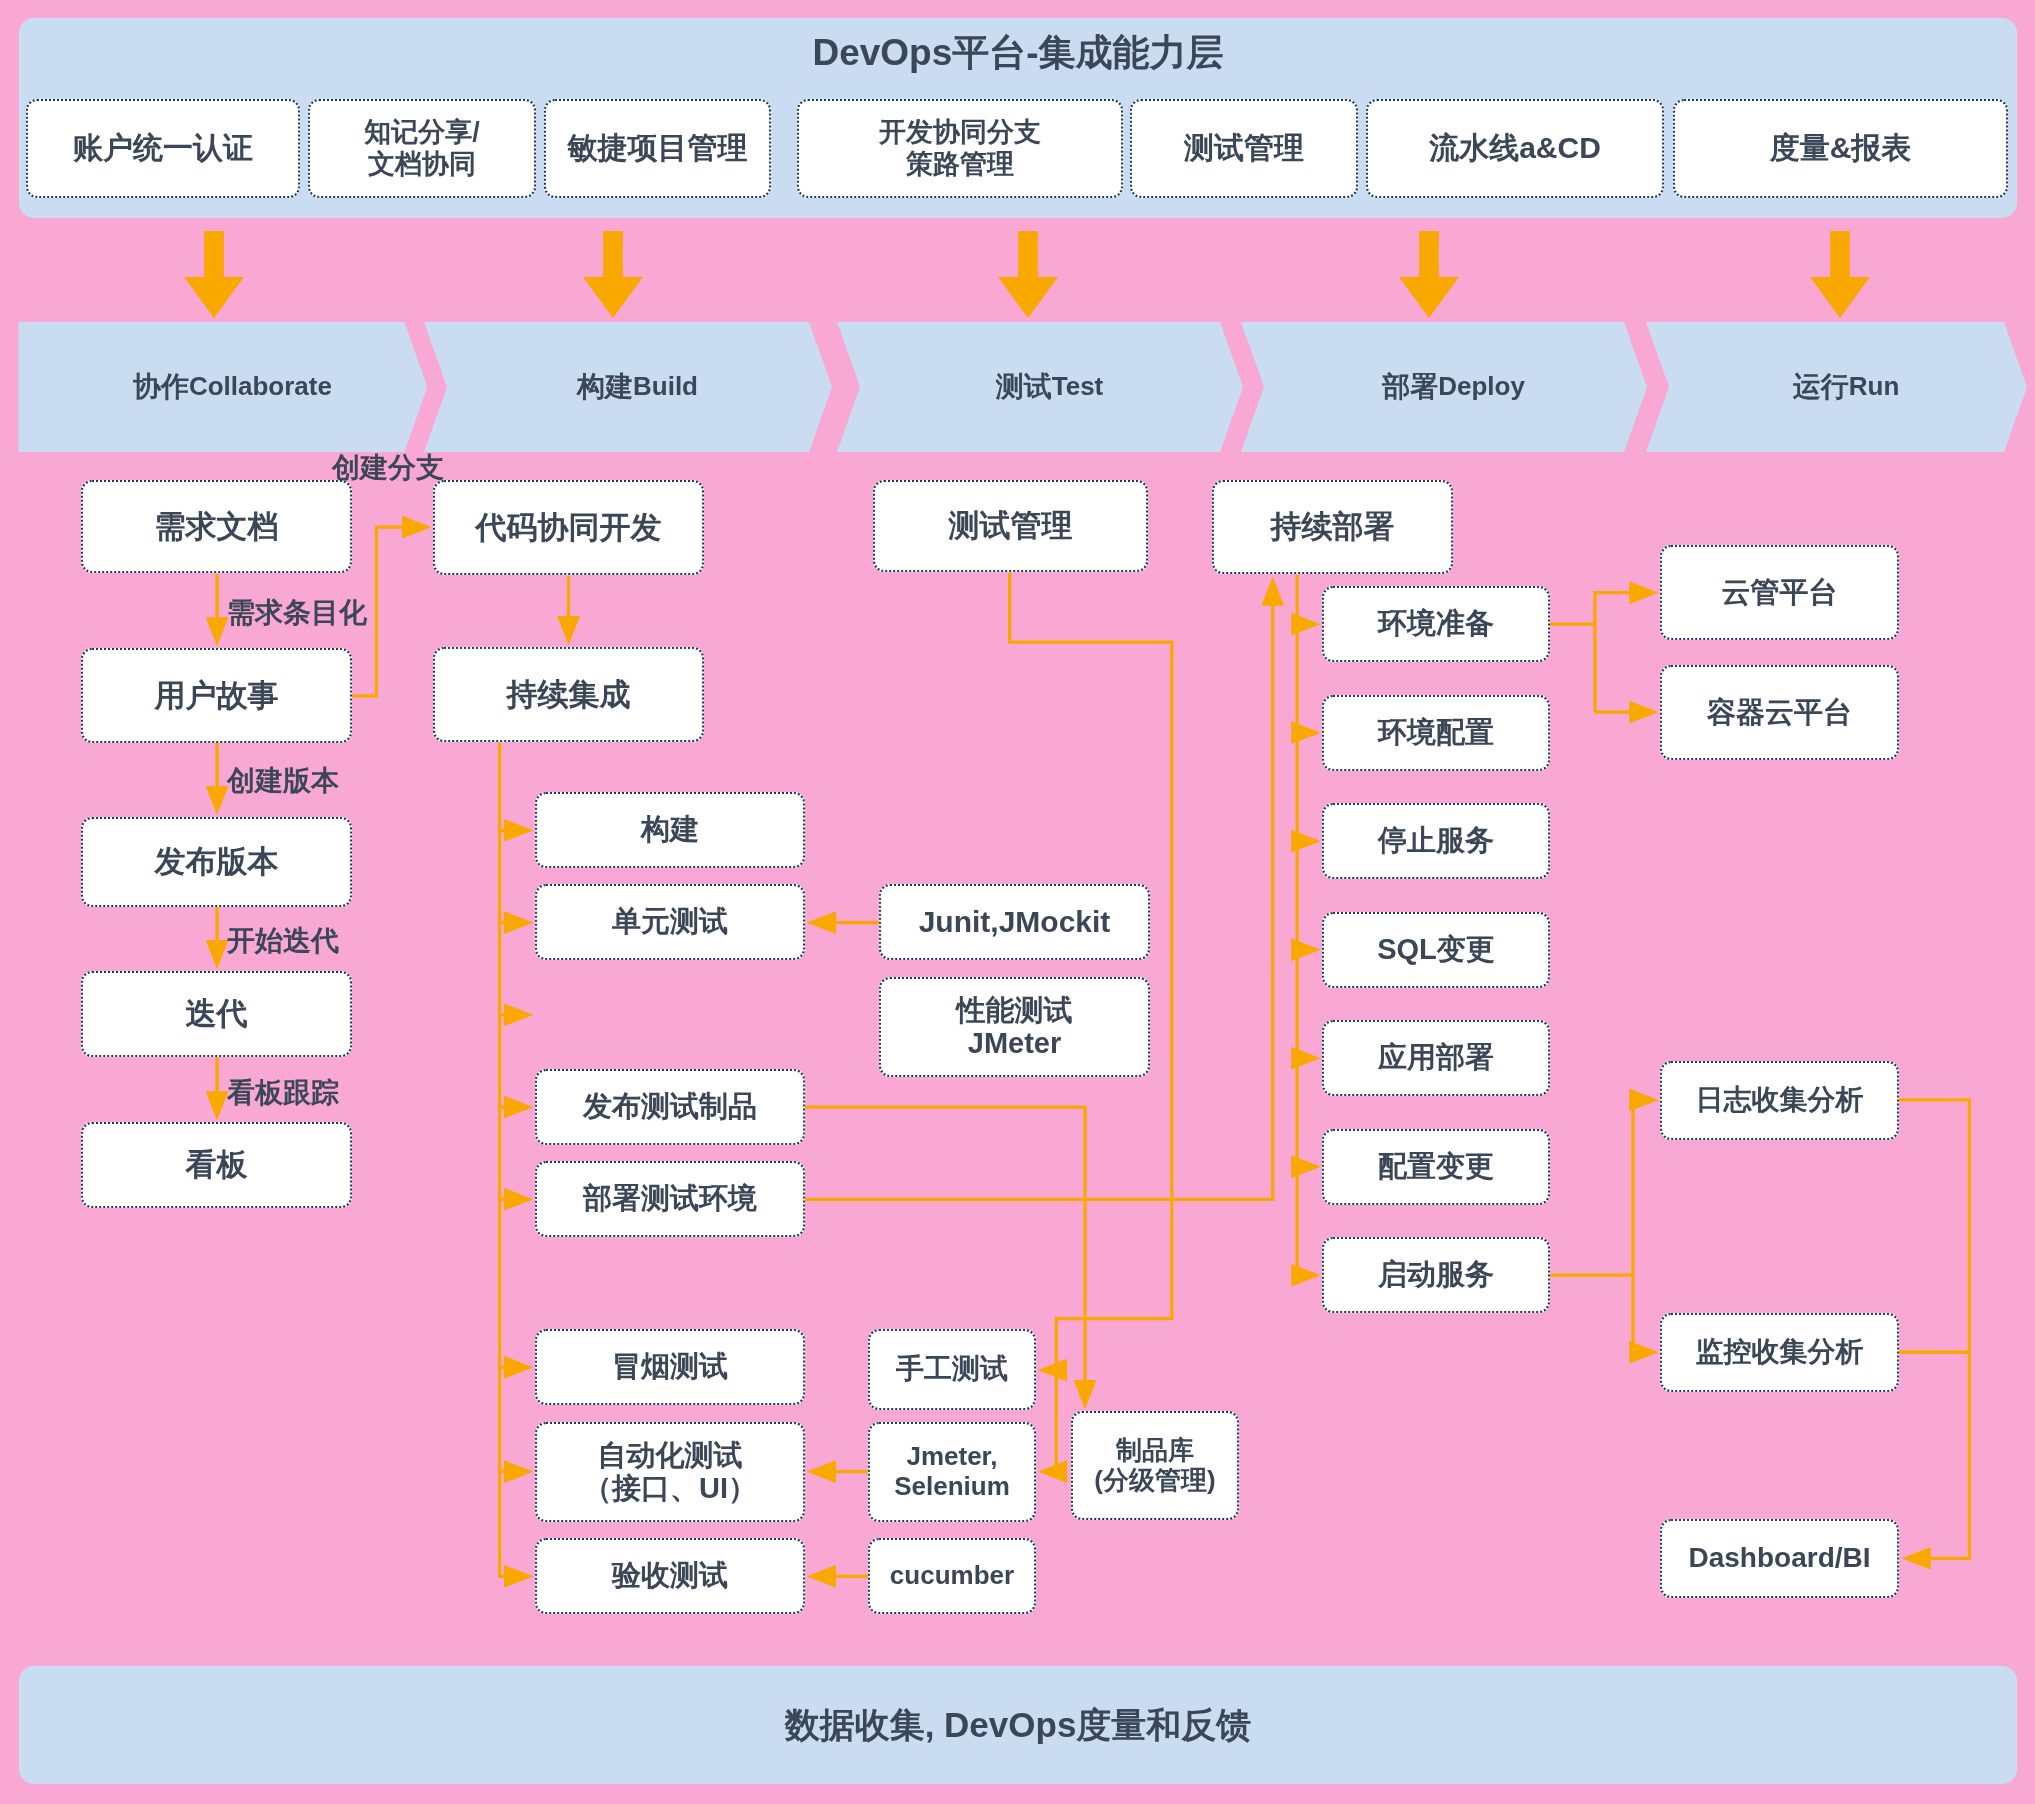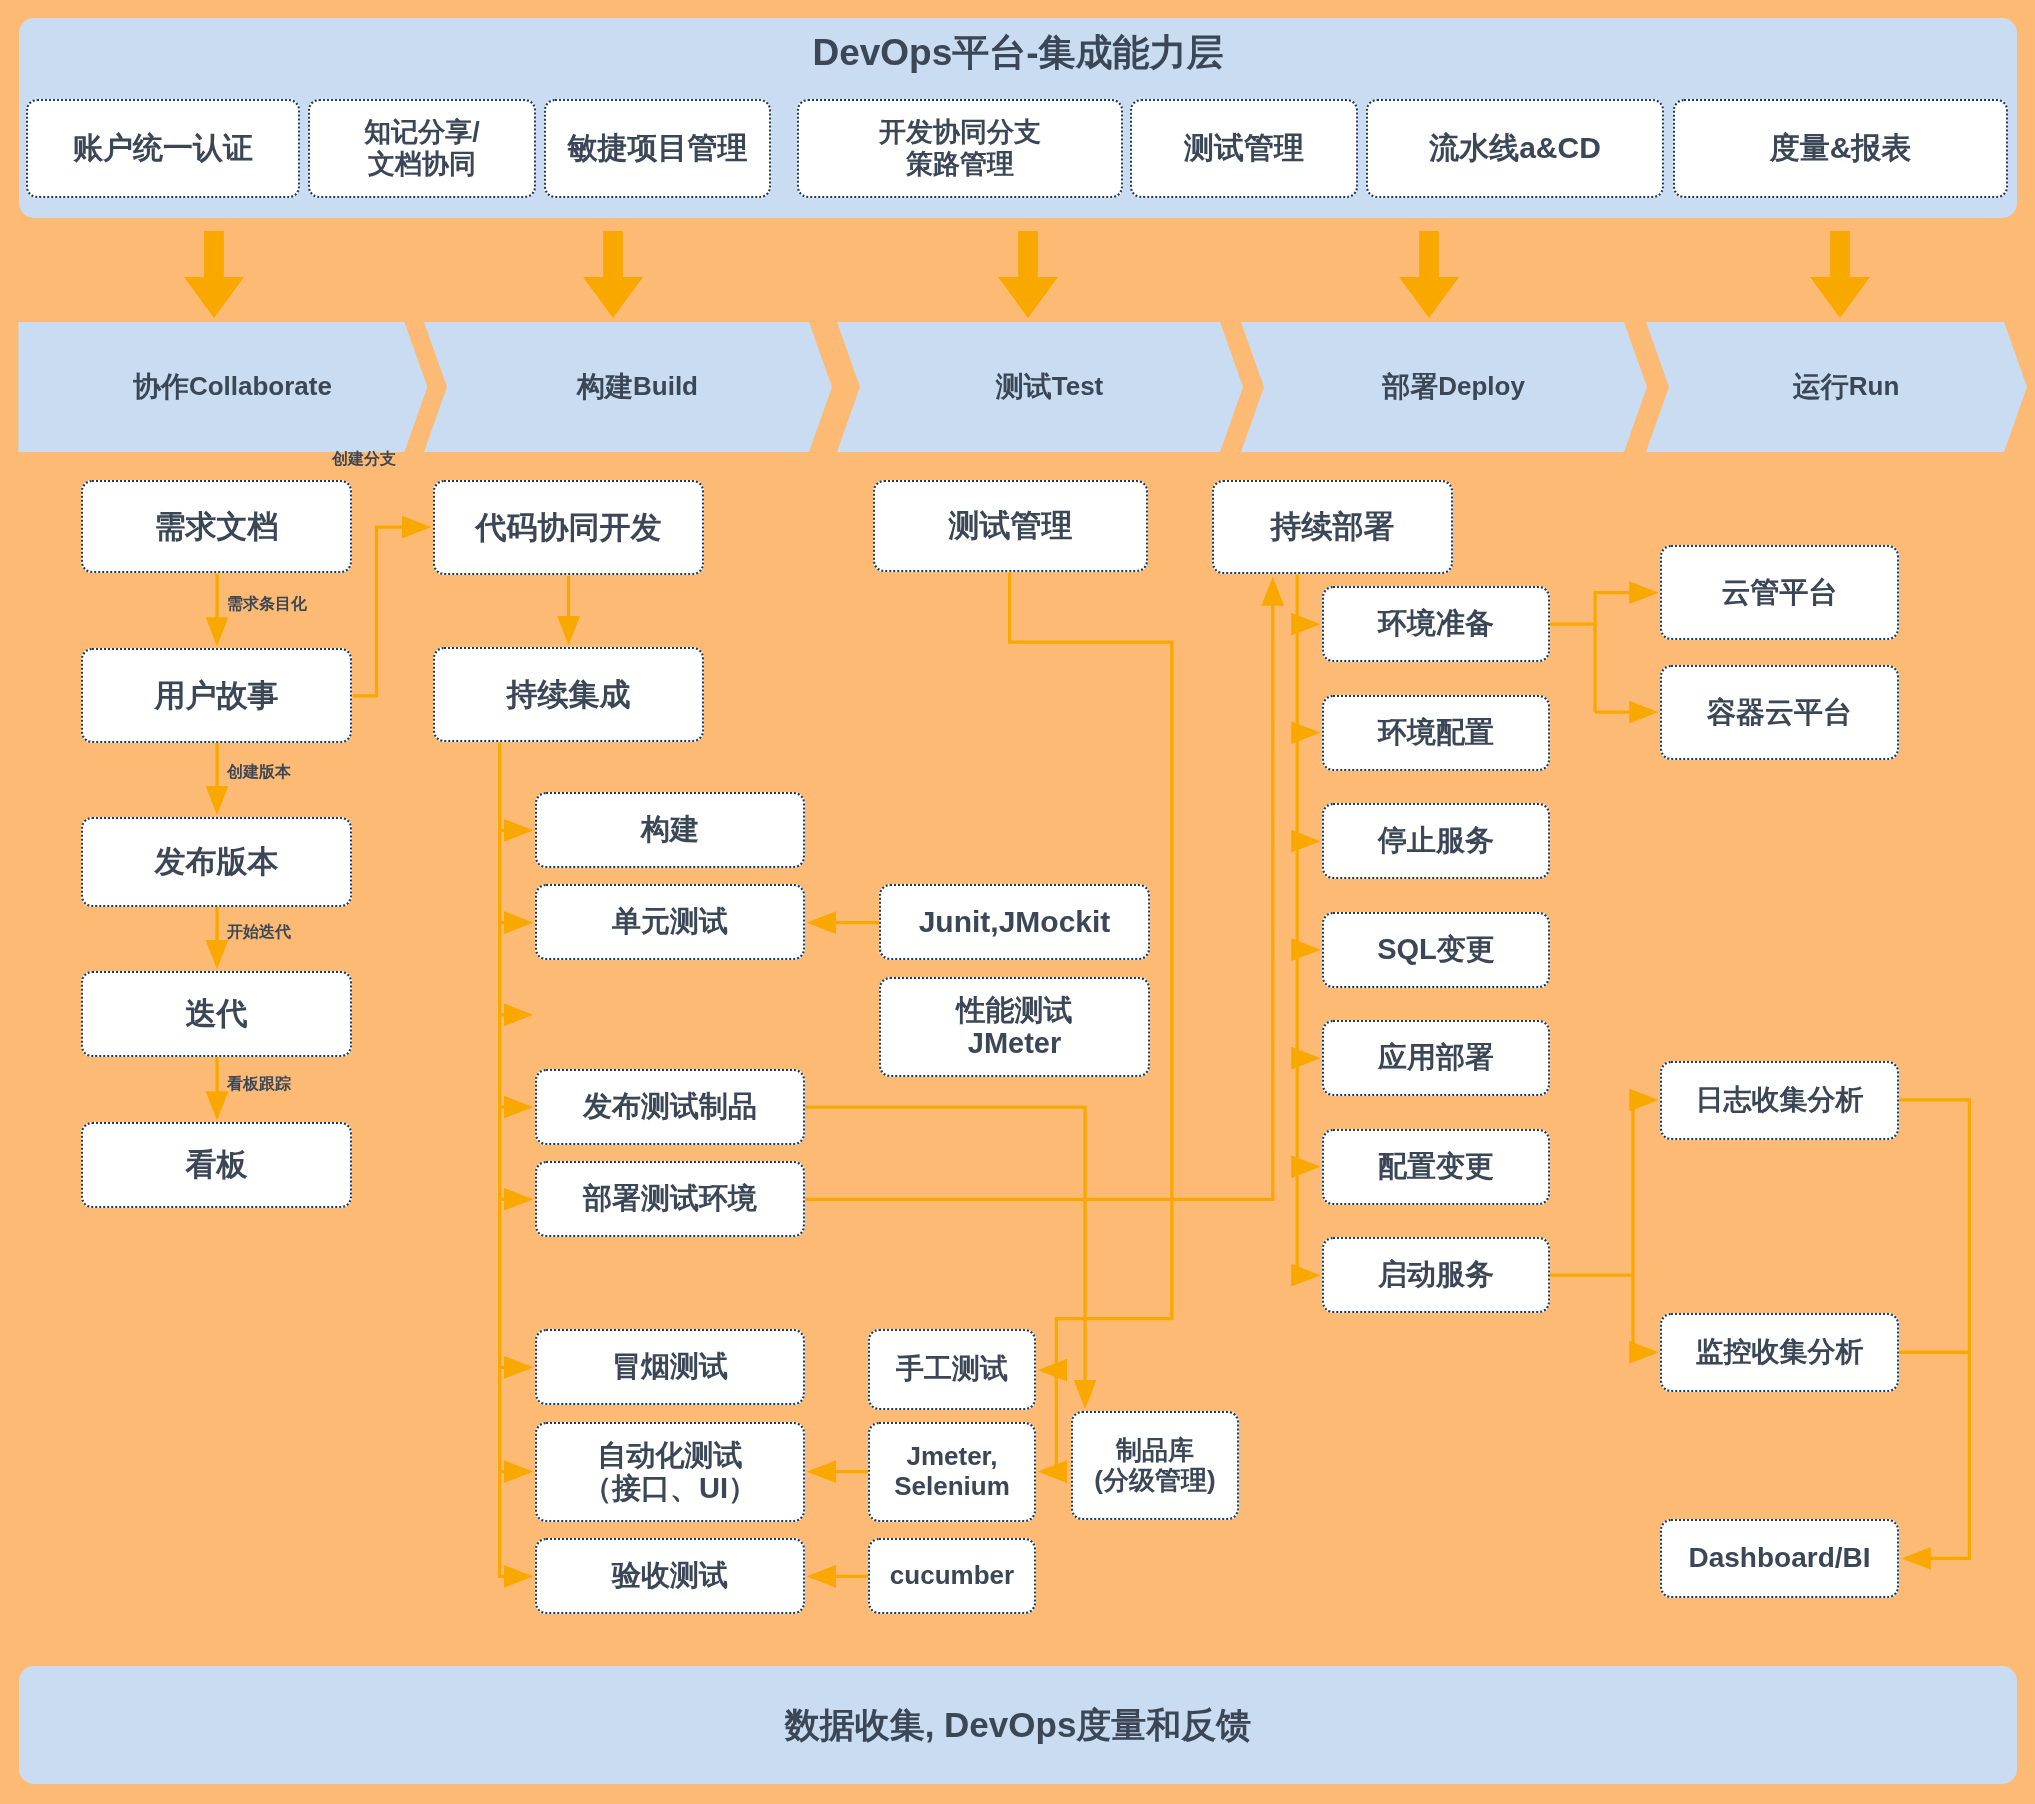--- a/index.html
+++ b/index.html
@@ -1,17 +1,17 @@
 <!DOCTYPE html>
 <html style="font-size:8.7px"><head>
 <meta charset="utf-8">
 <style>
   html,body{margin:0;padding:0;background:#ffffff;}
   body{font-family:"Liberation Sans","DejaVu Sans",sans-serif;}
-  #canvas{position:relative;width:2035px;height:1805px;background:#fdba74;overflow:hidden;}
+  #canvas{position:relative;width:2035px;height:1805px;background:#f9a8d4;overflow:hidden;}
 
   .banner{position:absolute;left:19px;top:18px;width:1998px;height:200px;background:#c9dcf2;border-radius:15px;}
   .banner-bottom{position:absolute;left:19px;top:1666px;width:1998px;height:118px;background:#c9dcf2;border-radius:15px;
     display:flex;align-items:center;justify-content:center;}
   .main-title{position:absolute;left:19px;top:28px;width:1998px;text-align:center;
     font-size:37px;font-weight:bold;color:#3b4656;}
   .footer-title{font-size:35px;font-weight:bold;color:#3b4656;}
 
   .capbox{position:absolute;top:99px;height:99px;background:#ffffff;border:2.2px dotted #1b3a5f;border-radius:11px;
     box-sizing:border-box;display:flex;align-items:center;justify-content:center;text-align:center;
@@ -26,21 +26,21 @@
 
   .bigarrow{position:absolute;top:231px;width:60px;height:87px;background:#f9a800;
     clip-path:polygon(33.6% 0,66.4% 0,66.4% 53%,100% 53%,50% 100%,0 53%,33.6% 53%);}
 
   .node{position:absolute;background:#ffffff;border:2.2px dotted #1b3a5f;border-radius:11px;box-sizing:border-box;
     display:flex;align-items:center;justify-content:center;text-align:center;
     font-size:31px;font-weight:bold;color:#3b4656;white-space:pre-line;line-height:1.15;}
   .node.small{font-size:29px;}
   .node.tool{font-size:26px;}
 
-  .edge-label{position:absolute;font-size:16px;font-weight:bold;color:#3b4656;white-space:nowrap;text-align:center;}
+  .edge-label{position:absolute;font-size:28px;font-weight:bold;color:#3b4656;white-space:nowrap;text-align:center;}
 
   svg.connectors{position:absolute;left:0;top:0;pointer-events:none;}
 </style>
 </head>
 <body>
 
 <div id="canvas">
 
   <div class="banner"></div>
   <div class="main-title">DevOps平台-集成能力层</div>

